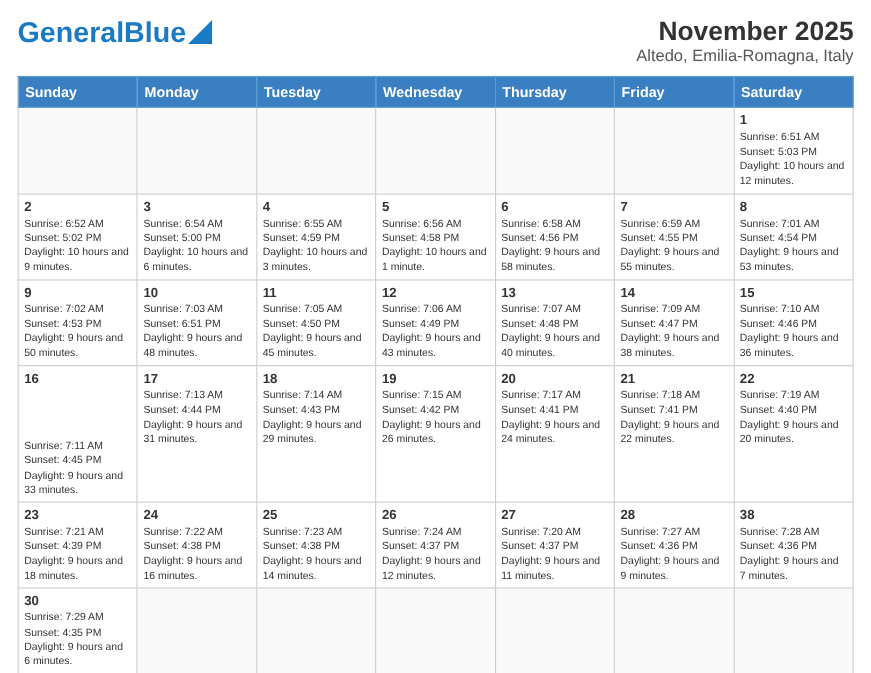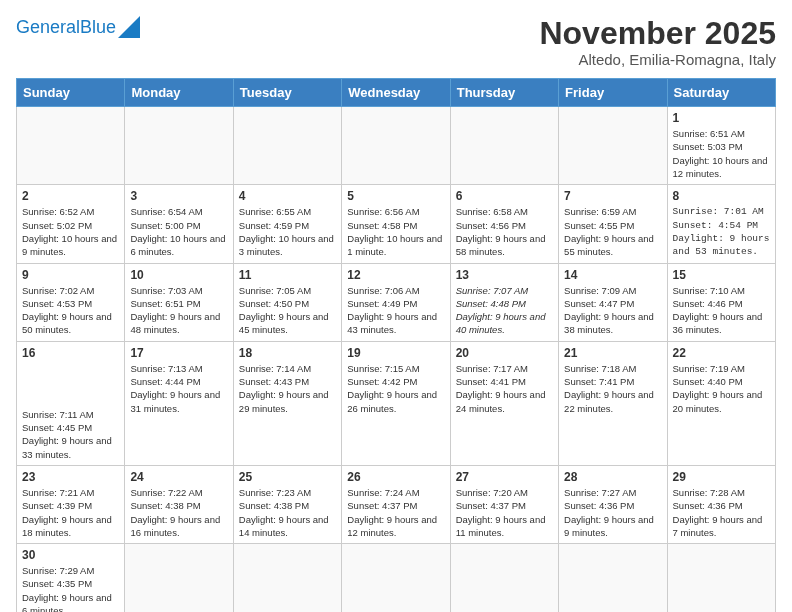--- a/index.html
+++ b/index.html
@@ -15,33 +15,33 @@
       justify-content: space-between;
       align-items: flex-start;
       margin-bottom: 10px;
     }
     .logo {
       display: flex;
       flex-direction: column;
       align-items: flex-start;
     }
     .logo-text {
-      font-size: 18px;
-      font-weight: normal;
+      font-size: 26px;
+      font-weight: bold;
       color: #333;
       line-height: 1;
     }
     .logo-text span {
       color: #1a7bc4;
     }
     .title-block {
       text-align: right;
     }
     .title-block h1 {
-      font-size: 32px;
+      font-size: 24px;
       font-weight: bold;
       color: #333;
       line-height: 1.1;
     }
     .title-block h2 {
       font-size: 15px;
       font-weight: normal;
       color: #555;
     }
     .calendar {
@@ -169,21 +169,21 @@
 Daylight: 9 hours and 58 minutes.</div>
         </td>
         <td>
           <span class="day-number">7</span>
           <div class="day-info" style="white-space: pre-line;">Sunrise: 6:59 AM
 Sunset: 4:55 PM
 Daylight: 9 hours and 55 minutes.</div>
         </td>
         <td>
           <span class="day-number">8</span>
-          <div class="day-info" style="white-space: pre-line; font-family: Liberation Mono, monospace;">Sunrise: 7:01 AM
+          <div class="day-info" style="white-space: pre-line;">Sunrise: 7:01 AM
 Sunset: 4:54 PM
 Daylight: 9 hours and 53 minutes.</div>
         </td>
       </tr>
       <tr class="week-row">
         <td>
           <span class="day-number">9</span>
           <div class="day-info" style="white-space: pre-line;">Sunrise: 7:02 AM
 Sunset: 4:53 PM
 Daylight: 9 hours and 50 minutes.</div>
@@ -201,21 +201,21 @@
 Daylight: 9 hours and 45 minutes.</div>
         </td>
         <td>
           <span class="day-number">12</span>
           <div class="day-info" style="white-space: pre-line;">Sunrise: 7:06 AM
 Sunset: 4:49 PM
 Daylight: 9 hours and 43 minutes.</div>
         </td>
         <td>
           <span class="day-number">13</span>
-          <div class="day-info" style="white-space: pre-line; font-style: italic;">Sunrise: 7:07 AM
+          <div class="day-info" style="white-space: pre-line;">Sunrise: 7:07 AM
 Sunset: 4:48 PM
 Daylight: 9 hours and 40 minutes.</div>
         </td>
         <td>
           <span class="day-number">14</span>
           <div class="day-info" style="white-space: pre-line;">Sunrise: 7:09 AM
 Sunset: 4:47 PM
 Daylight: 9 hours and 38 minutes.</div>
         </td>
         <td>
@@ -300,21 +300,21 @@
 Sunset: 4:37 PM
 Daylight: 9 hours and 11 minutes.</div>
         </td>
         <td>
           <span class="day-number">28</span>
           <div class="day-info" style="white-space: pre-line;">Sunrise: 7:27 AM
 Sunset: 4:36 PM
 Daylight: 9 hours and 9 minutes.</div>
         </td>
         <td>
-          <span class="day-number">29</span>
+          <span class="day-number">38</span>
           <div class="day-info" style="white-space: pre-line;">Sunrise: 7:28 AM
 Sunset: 4:36 PM
 Daylight: 9 hours and 7 minutes.</div>
         </td>
       </tr>
       <tr class="last-row">
         <td>
           <span class="day-number">30</span>
           <div class="day-info" style="white-space: pre-line;">Sunrise: 7:29 AM
 Sunset: 4:35 PM

